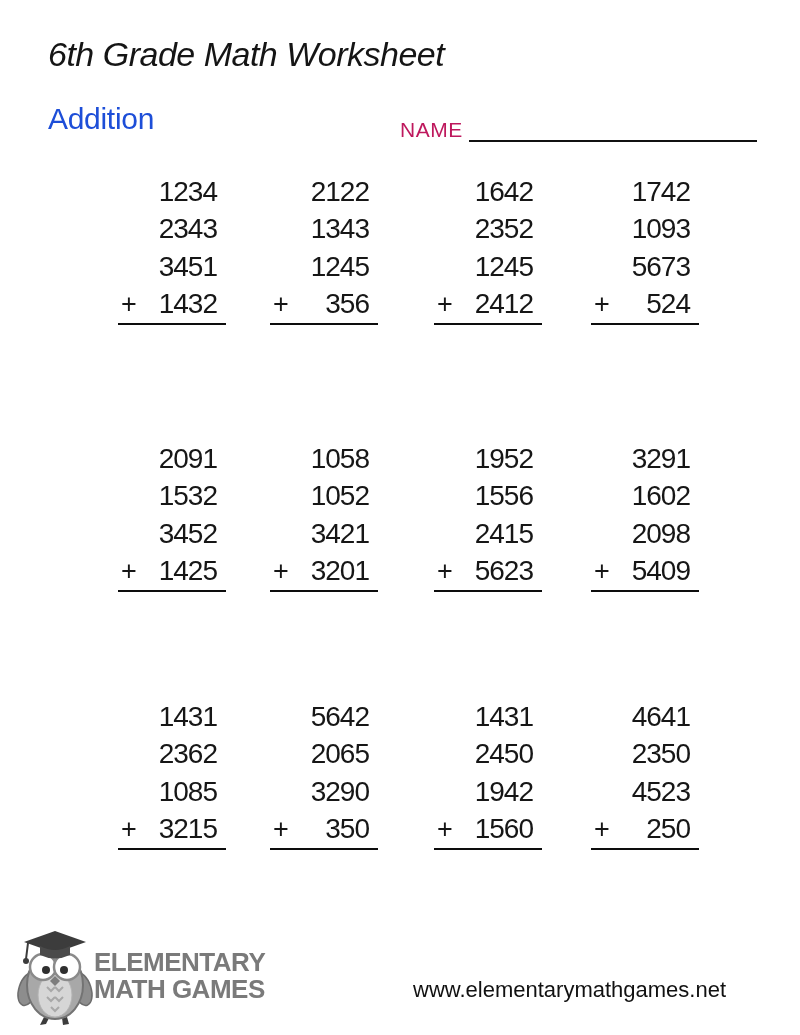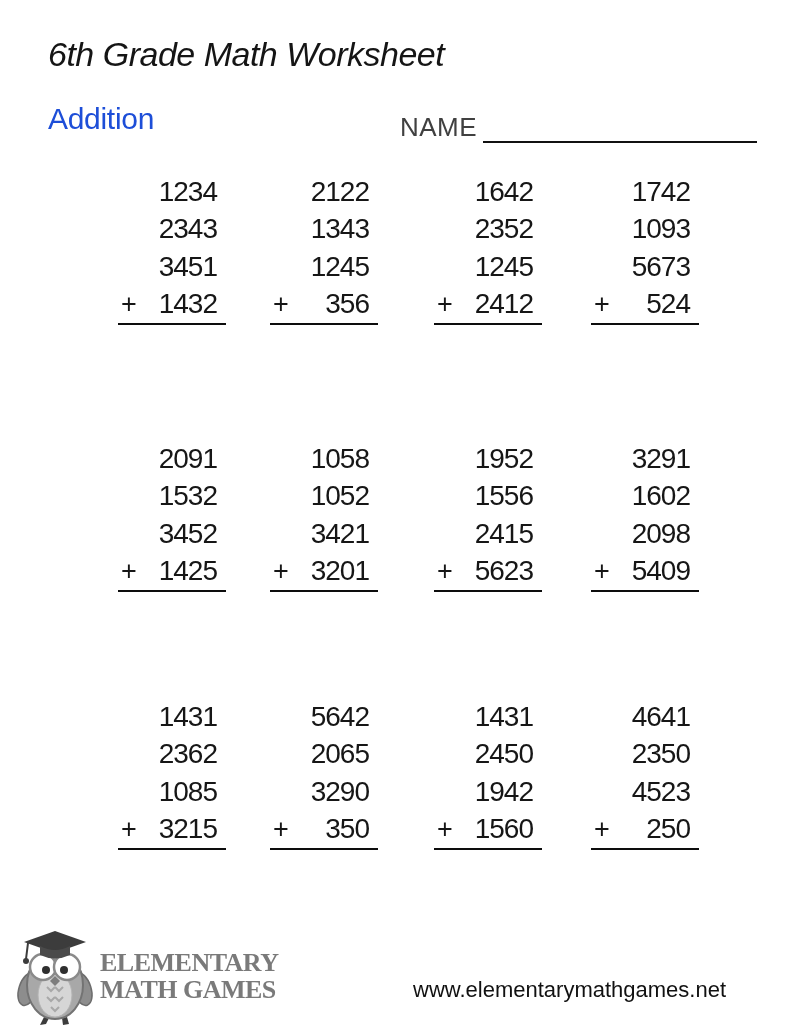--- a/index.html
+++ b/index.html
@@ -13,21 +13,21 @@
     letter-spacing:-0.5px;font-weight:400;color:#151515;white-space:nowrap;font-style:italic;
   }
   .subtitle{
     position:absolute;left:48px;top:102px;font-size:30px;font-weight:400;
     letter-spacing:-0.3px;color:#1d4ed8;
   }
   .name-wrap{
     position:absolute;left:400px;top:112px;width:357px;display:flex;
     align-items:flex-end;
   }
-  .name-label{font-size:26px;letter-spacing:0.5px;color:#404040;padding-right:6px;}
+  .name-label{font-size:21px;letter-spacing:0.5px;color:#be185d;padding-right:6px;}
   .name-line{flex:1;height:28px;border-bottom:2px solid #111;}
   .prob-row{position:absolute;left:12px;width:800px;height:160px;}
   .prob-row.r0{top:173px;}
   .prob-row.r1{top:440px;}
   .prob-row.r2{top:698px;}
   .problem{
     position:absolute;width:108px;border-bottom:2.5px solid #0d0d0d;
   }
   .prob-row .problem:nth-child(1){left:106px;}
   .prob-row .problem:nth-child(2){left:258px;}
@@ -36,21 +36,21 @@
   .addend{
     text-align:right;padding-right:9px;font-size:28px;line-height:37.4px;
     letter-spacing:-1px;color:#161616;font-family:"Liberation Sans","DejaVu Sans",sans-serif;
   }
   .plus-row{position:relative;}
   .plus{
     position:absolute;left:3px;top:1px;font-size:27px;letter-spacing:0;color:#161616;
   }
   .footer{position:absolute;left:0;top:925px;width:800px;height:110px;}
   .owl{position:absolute;left:16px;top:4px;}
-  .logo-text{position:absolute;left:100px;top:24px;line-height:27px;white-space:nowrap;font-family:Liberation Serif, serif;}
+  .logo-text{position:absolute;left:94px;top:24px;line-height:27px;white-space:nowrap;}
   .logo-line{
     font-weight:700;font-size:26px;letter-spacing:-0.5px;color:#7a7a7a;
     text-transform:uppercase;
   }
   .logo-line.l2{}
   .website{
     position:absolute;left:413px;top:52px;font-size:22px;color:#111;
     letter-spacing:0;white-space:nowrap;
   }
 </style>

